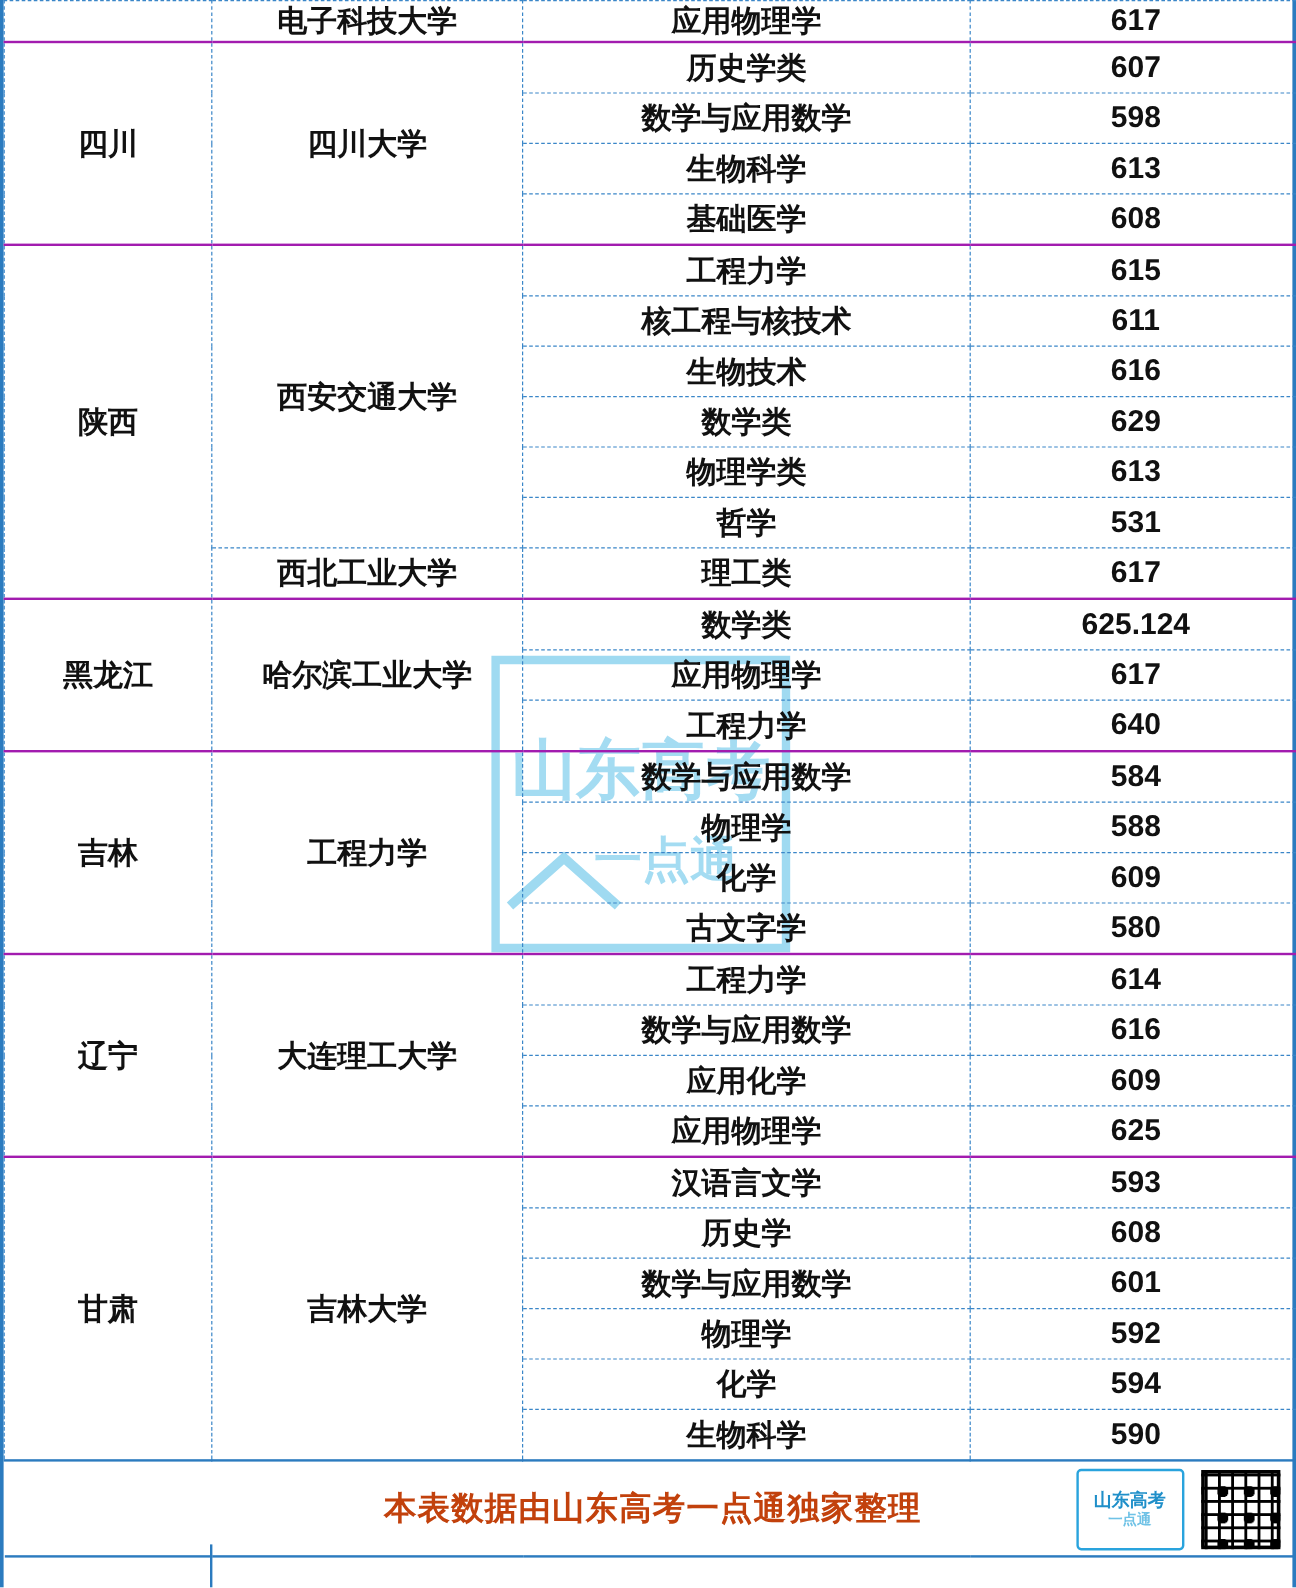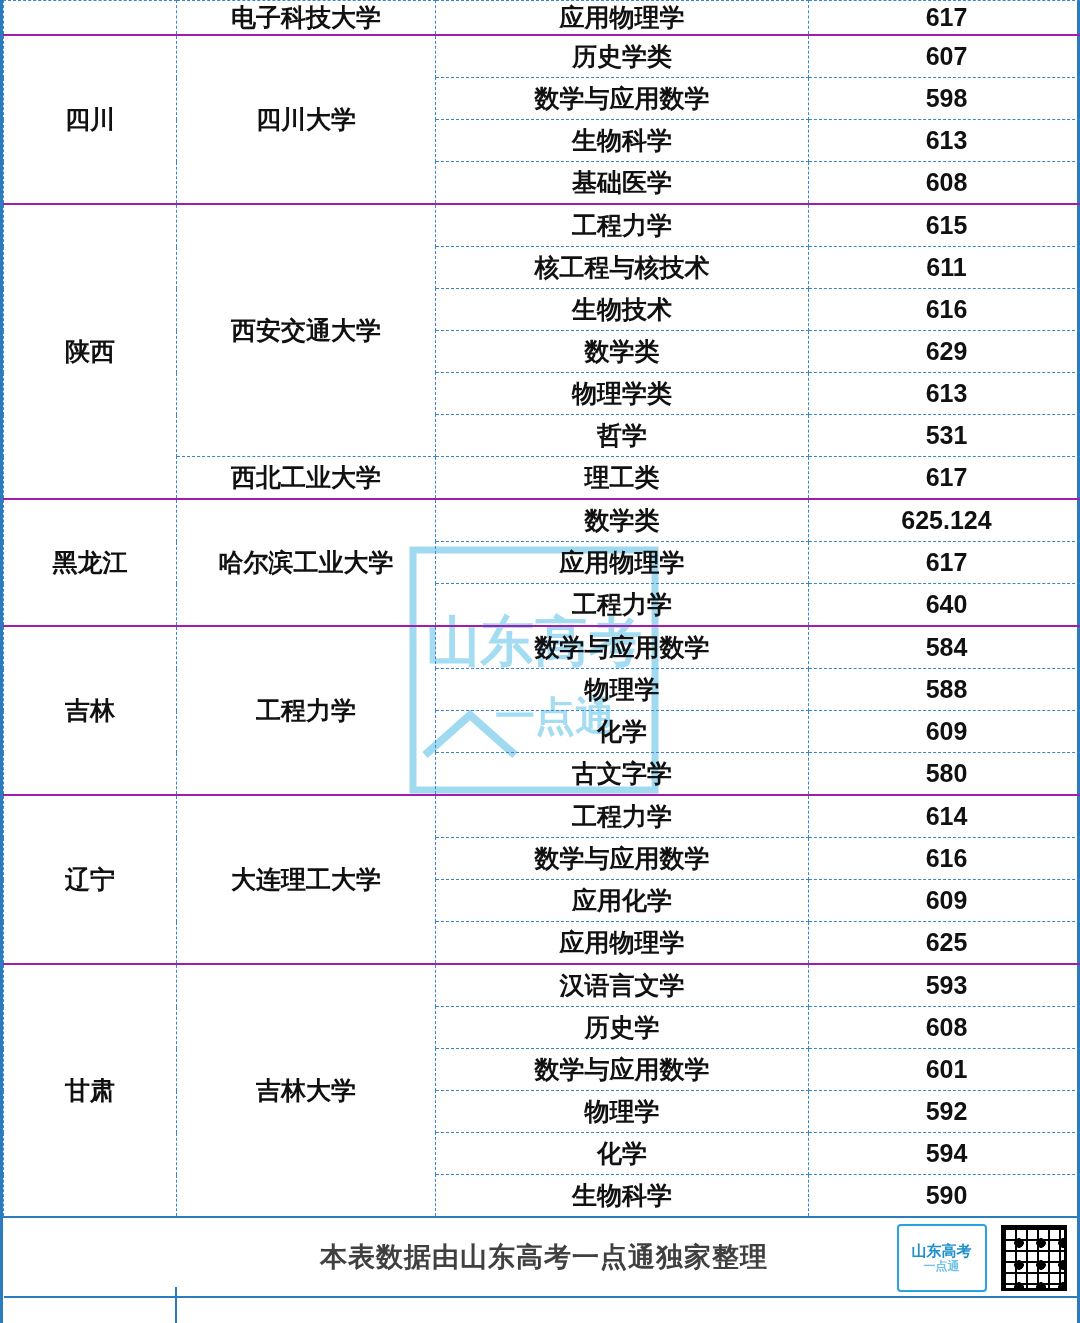--- a/index.html
+++ b/index.html
@@ -71,21 +71,21 @@
   .footer-inner {
     position: relative;
     display: flex;
     align-items: center;
     justify-content: center;
     height: 78px;
   }
   .footer-text {
     font-size: 27px;
     font-weight: bold;
-    color: #404040;
+    color: #c2410c;
     letter-spacing: 1px;
   }
   .footer-badges {
     position: absolute;
     right: 18px;
     top: 6px;
     display: flex;
     align-items: center;
     gap: 14px;
   }

